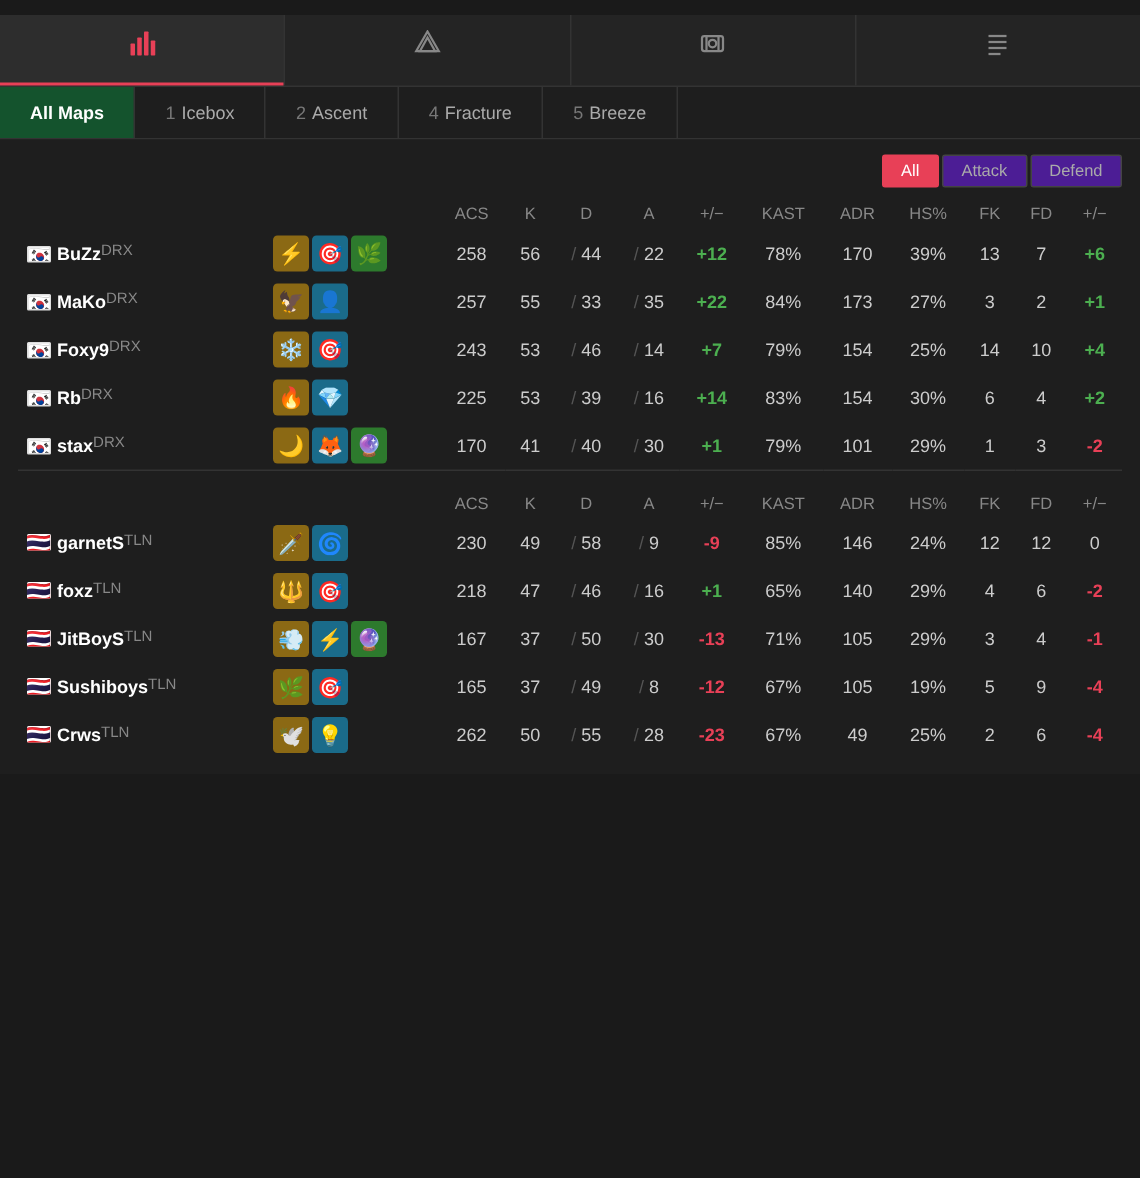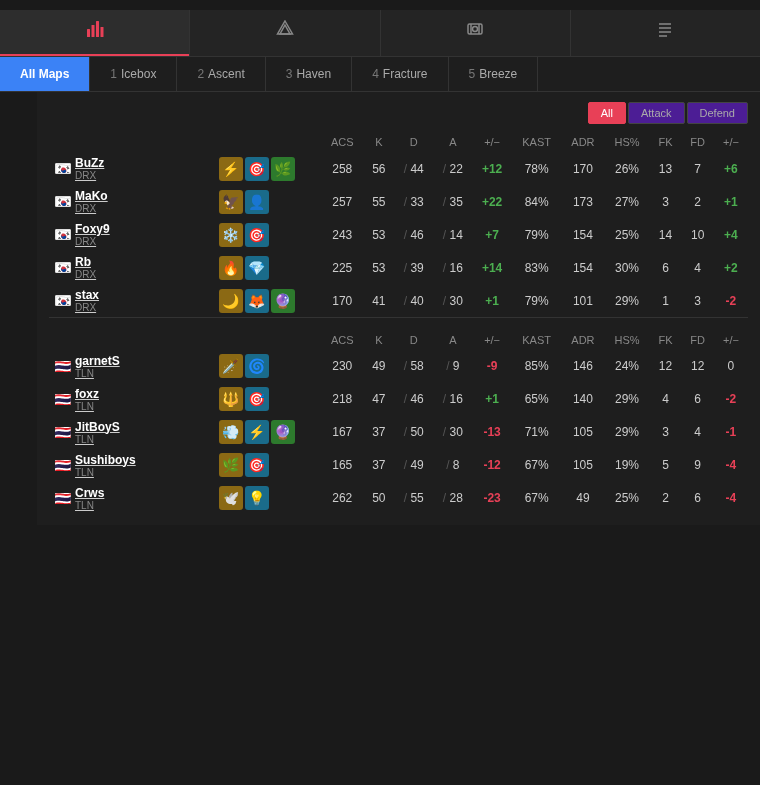--- a/index.html
+++ b/index.html
@@ -72,34 +72,33 @@
     .map-filter-btn {
       padding: 10px 20px;
       cursor: pointer;
       font-size: 12px;
       color: #aaa;
       border-right: 1px solid #333;
       background: transparent;
     }
 
     .map-filter-btn.active {
-      background: #3b82f6;
+      background: #14532d;
       color: #fff;
       font-weight: bold;
     }
 
     .map-filter-btn .map-num {
       color: #777;
       margin-right: 4px;
     }
 
     .stats-section {
       background: #1e1e1e;
       padding: 10px 12px;
-      margin-left: 37px;
     }
 
     .filter-row {
       display: flex;
       justify-content: flex-end;
       margin-bottom: 8px;
       gap: 2px;
     }
 
     .filter-btn {
@@ -148,22 +147,21 @@
     }
 
     .player-info {
       display: flex;
       align-items: center;
       gap: 4px;
     }
 
     .player-name-block {
       display: flex;
-      flex-direction: column;
-      text-decoration: underline;
+      flex-direction: row;
     }
 
     .player-name {
       color: #fff;
       font-weight: bold;
       font-size: 12px;
     }
 
     .team-name {
       color: #888;
@@ -289,23 +287,20 @@
 
   <div class="map-filter-row">
     <div class="map-filter-btn active">
       <span>All Maps</span>
     </div>
     <div class="map-filter-btn">
       <span class="map-num">1</span><span>Icebox</span>
     </div>
     <div class="map-filter-btn">
       <span class="map-num">2</span><span>Ascent</span>
-    </div>
-    <div class="map-filter-btn">
-      <span class="map-num">3</span><span>Haven</span>
     </div>
     <div class="map-filter-btn">
       <span class="map-num">4</span><span>Fracture</span>
     </div>
     <div class="map-filter-btn">
       <span class="map-num">5</span><span>Breeze</span>
     </div>
   </div>
 </div>
 
@@ -353,21 +348,21 @@
               <div class="agent-icon" style="background:#2d7a2d;">🌿</div>
             </div>
       </td>
       <td>258</td>
       <td>56</td>
       <td><span style="color:#555;">/ </span>44</td>
       <td><span style="color:#555;">/ </span>22</td>
       <td><span class="plus">+12</span></td>
       <td>78%</td>
       <td>170</td>
-      <td>26%</td>
+      <td>39%</td>
       <td>13</td>
       <td>7</td>
       <td><span class="plus">+6</span></td>
     </tr>
         <tr>
       <td class="player-cell">
         <div class="player-info">
           <span class="flag-kr"></span>
           <div class="player-name-block">
             <span class="player-name">MaKo</span>

